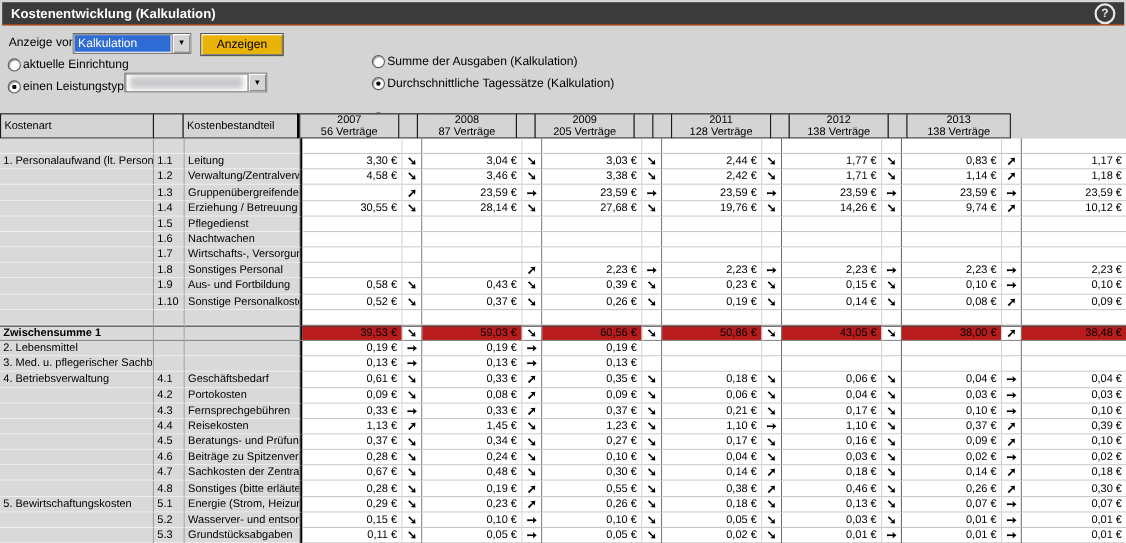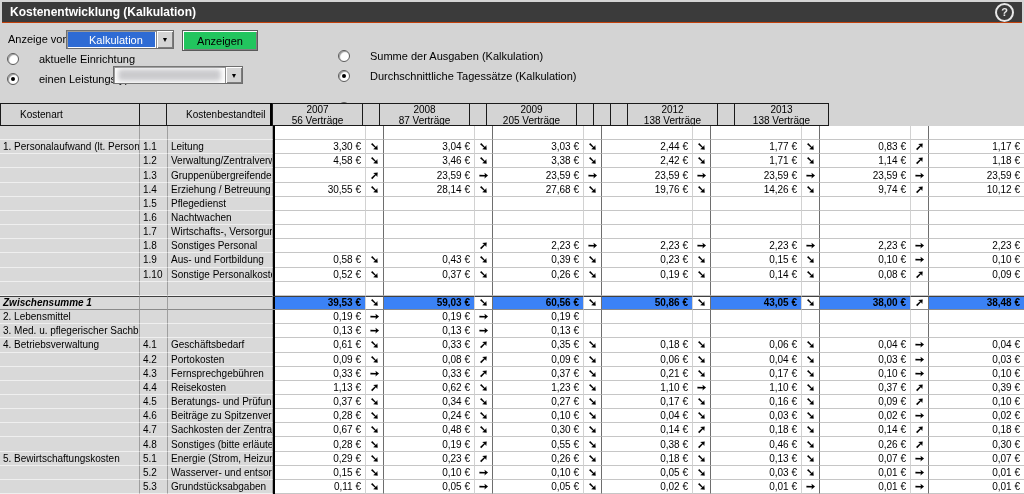--- a/index.html
+++ b/index.html
@@ -10,56 +10,56 @@
             display:flex;align-items:center;justify-content:space-between;padding:0 8px;box-sizing:border-box;
             border-bottom:1px solid #c2410c;}
   .titlebar .t{color:#fff;font-weight:bold;font-size:12px;}
   .helpicon{width:15px;height:15px;border:2px solid #e8e8e8;border-radius:50%;color:#e8e8e8;
             font-weight:bold;font-size:11px;display:flex;align-items:center;justify-content:center;cursor:pointer;}
   
   .controls{position:absolute;top:23px;left:0;right:0;height:80px;}
   .lbl{position:absolute;font-size:11px;}
   .combo{position:absolute;background:#fff;border:1px solid #6e6e6e;box-shadow:inset 1px 1px 0 #9a9a9a;
          display:flex;align-items:stretch;box-sizing:border-box;}
-  .combo .sel{flex:1;display:flex;align-items:center;padding:0 21px;font-size:11px;overflow:hidden;white-space:nowrap;}
+  .combo .sel{flex:1;display:flex;align-items:center;padding:0 3px;font-size:11px;overflow:hidden;white-space:nowrap;}
   .combo .sel.hl{background:#2e6bd4;color:#fff;margin:1px;}
   .combo .dd{width:16px;background:#d4d4d4;border-left:1px solid #8a8a8a;
              box-shadow:inset 1px 1px 0 #fff, inset -1px -1px 0 #7c7c7c;
              display:flex;align-items:center;justify-content:center;font-size:7px;cursor:pointer;}
-  .btn{position:absolute;background:#22c55e;border:1px solid #5a5a5a;
+  .btn{position:absolute;background:#eab308;border:1px solid #5a5a5a;
        box-shadow:inset 1px 1px 0 #fff, inset -1px -1px 0 #808080;
        font-size:11px;display:flex;align-items:center;justify-content:center;cursor:pointer;}
-  .radio-row{position:absolute;display:flex;align-items:center;gap:20px;font-size:11px;cursor:pointer;}
+  .radio-row{position:absolute;display:flex;align-items:center;gap:2px;font-size:11px;cursor:pointer;}
   .rb{width:10px;height:10px;border-radius:50%;border:1px solid #5a5a5a;background:#fff;
       box-shadow:inset 1px 1px 1px #9a9a9a;position:relative;flex:0 0 auto;}
   .rb.on:after{content:"";position:absolute;left:3px;top:3px;width:4px;height:4px;border-radius:50%;background:#000;}
   .blurbox{flex:1;margin:2px 4px;border-radius:2px;background:#b9b9bd;filter:blur(2.5px);opacity:.75;}
   
   .table{position:absolute;top:103px;left:0;right:0;bottom:0;display:flex;flex-direction:column;}
   .thead{display:flex;height:23px;flex:0 0 auto;}
   .tbody{flex:1;display:flex;flex-direction:column;}
   .trow{display:flex;flex:1;min-height:0;}
   .c{box-sizing:border-box;overflow:hidden;white-space:nowrap;display:flex;align-items:center;}
   
   .hc{background:#d4d4d4;border:1px solid #1a1a1a;margin-right:-1px;justify-content:center;
       flex-direction:column;line-height:11px;text-align:center;}
-  .hc.left{justify-content:flex-start;flex-direction:row;padding-left:19px;}
+  .hc.left{justify-content:flex-start;flex-direction:row;padding-left:3px;}
   
   .ka,.num,.kb{background:#d9d9d9;border-bottom:1px solid #efefef;border-right:1px solid #9f9f9f;padding-left:3px;}
   .ka{width:140px;flex:0 0 140px;}
   .num{width:28px;flex:0 0 28px;}
   .kb{width:105px;flex:0 0 105px;}
   .thick{width:2px;flex:0 0 2px;background:#000;}
   .val{width:91px;flex:0 0 91px;background:#fff;justify-content:flex-end;padding-right:4px;
        border-bottom:1px solid #c6c6c6;border-right:1px solid #d2d2d2;}
   .arr{width:18px;flex:0 0 18px;background:#fff;justify-content:center;
        border-bottom:1px solid #c6c6c6;border-right:1px solid #6e6e6e;font-size:11px;font-weight:bold;}
   .val.last{width:95px;flex:0 0 95px;border-right:none;}
-  .trow.subtotal .ka,.trow.subtotal .num,.trow.subtotal .kb{font-weight:bold;font-style:italic;}
-  .trow.subtotal .val{background:#3b82f6;font-weight:bold;}
+  .trow.subtotal .ka,.trow.subtotal .num,.trow.subtotal .kb{font-weight:bold;}
+  .trow.subtotal .val{background:#b91c1c;font-weight:normal;}
   .trow.subtotal .c{border-top:1px solid #404040;border-bottom:1px solid #8a8a8a;}
   .hval{width:91px;flex:0 0 91px;}
   .harr{width:18px;flex:0 0 18px;}
   .hval.last{width:95px;flex:0 0 95px;}
   .hka{width:140px;flex:0 0 140px;}
   .hnum{width:28px;flex:0 0 28px;}
   .hkb{width:105px;flex:0 0 105px;}
   .hthick{width:2px;flex:0 0 2px;background:#000;border:none;}
 </style>
 </head>
@@ -120,20 +120,24 @@
         <div>2008</div>
         <div>87 Verträge</div>
       </div>
       <div class="c hc harr"></div>
       <div class="c hc hval">
         <div>2009</div>
         <div>205 Verträge</div>
       </div>
       <div class="c hc harr"></div>
       <div class="c hc harr"></div>
+      <div class="c hc hval">
+        <div>2011</div>
+        <div>128 Verträge</div>
+      </div>
       <div class="c hc harr"></div>
       <div class="c hc hval">
         <div>2012</div>
         <div>138 Verträge</div>
       </div>
       <div class="c hc harr"></div>
       <div class="c hc hval last">
         <div>2013</div>
         <div>138 Verträge</div>
       </div>
@@ -481,21 +485,21 @@
         <div class="c arr">➙</div>
         <div class="c val last">0,10 €</div>
       </div>
       <div class="trow data">
         <div class="c ka"></div>
         <div class="c num">4.4</div>
         <div class="c kb">Reisekosten</div>
         <div class="c thick"></div>
         <div class="c val">1,13 €</div>
         <div class="c arr">➚</div>
-        <div class="c val">0,62 €</div>
+        <div class="c val">1,45 €</div>
         <div class="c arr">➘</div>
         <div class="c val">1,23 €</div>
         <div class="c arr">➘</div>
         <div class="c val">1,10 €</div>
         <div class="c arr">➙</div>
         <div class="c val">1,10 €</div>
         <div class="c arr">➘</div>
         <div class="c val">0,37 €</div>
         <div class="c arr">➚</div>
         <div class="c val last">0,39 €</div>

